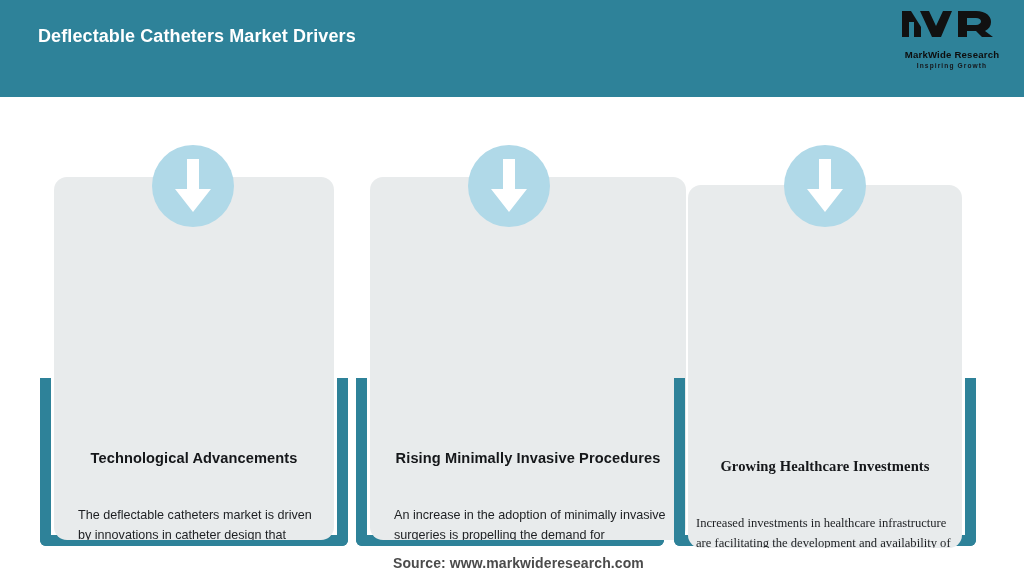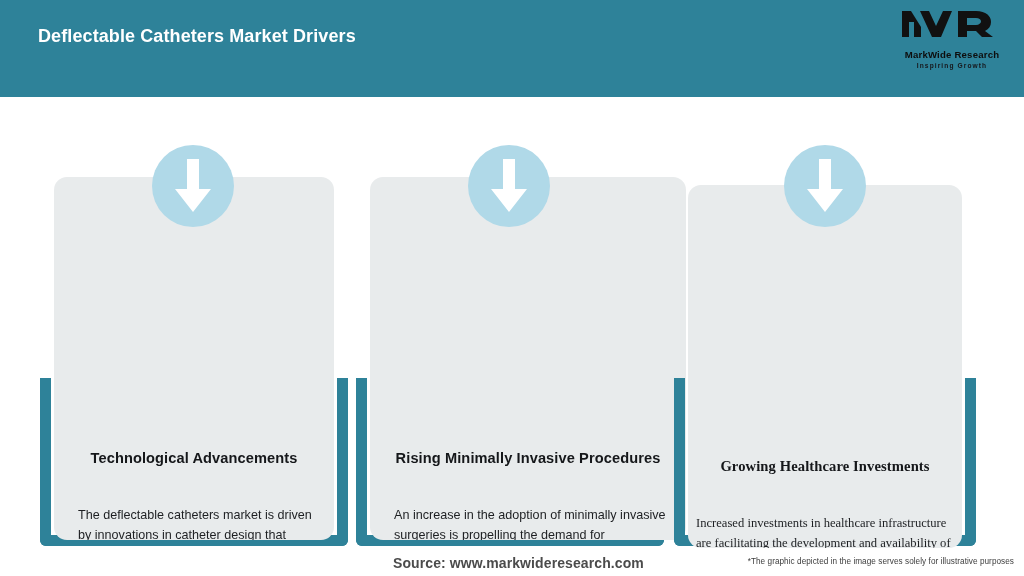--- a/index.html
+++ b/index.html
@@ -221,15 +221,14 @@
       <div class="card-body" style="top:329px; left:8px; right:10px;">Increased investments in healthcare infrastructure are facilitating the development and availability of advanced deflectable catheters in various medical settings.</div>
     </div>
     <div class="icon-circle" style="left:784px; top:145px;">
       <svg width="40" height="54" viewBox="0 0 40 54" aria-hidden="true">
         <path d="M14 0 L26 0 L26 30 L38 30 L20 53 L2 30 L14 30 Z" fill="#ffffff"></path>
       </svg>
     </div>
   </div>
 
   <div class="source-note">Source: www.markwideresearch.com</div>
-  <div class="disclaimer-note">*The graphic depicted in the image serves solely for illustrative purposes</div>
 
 </div>
 
 </body></html>

